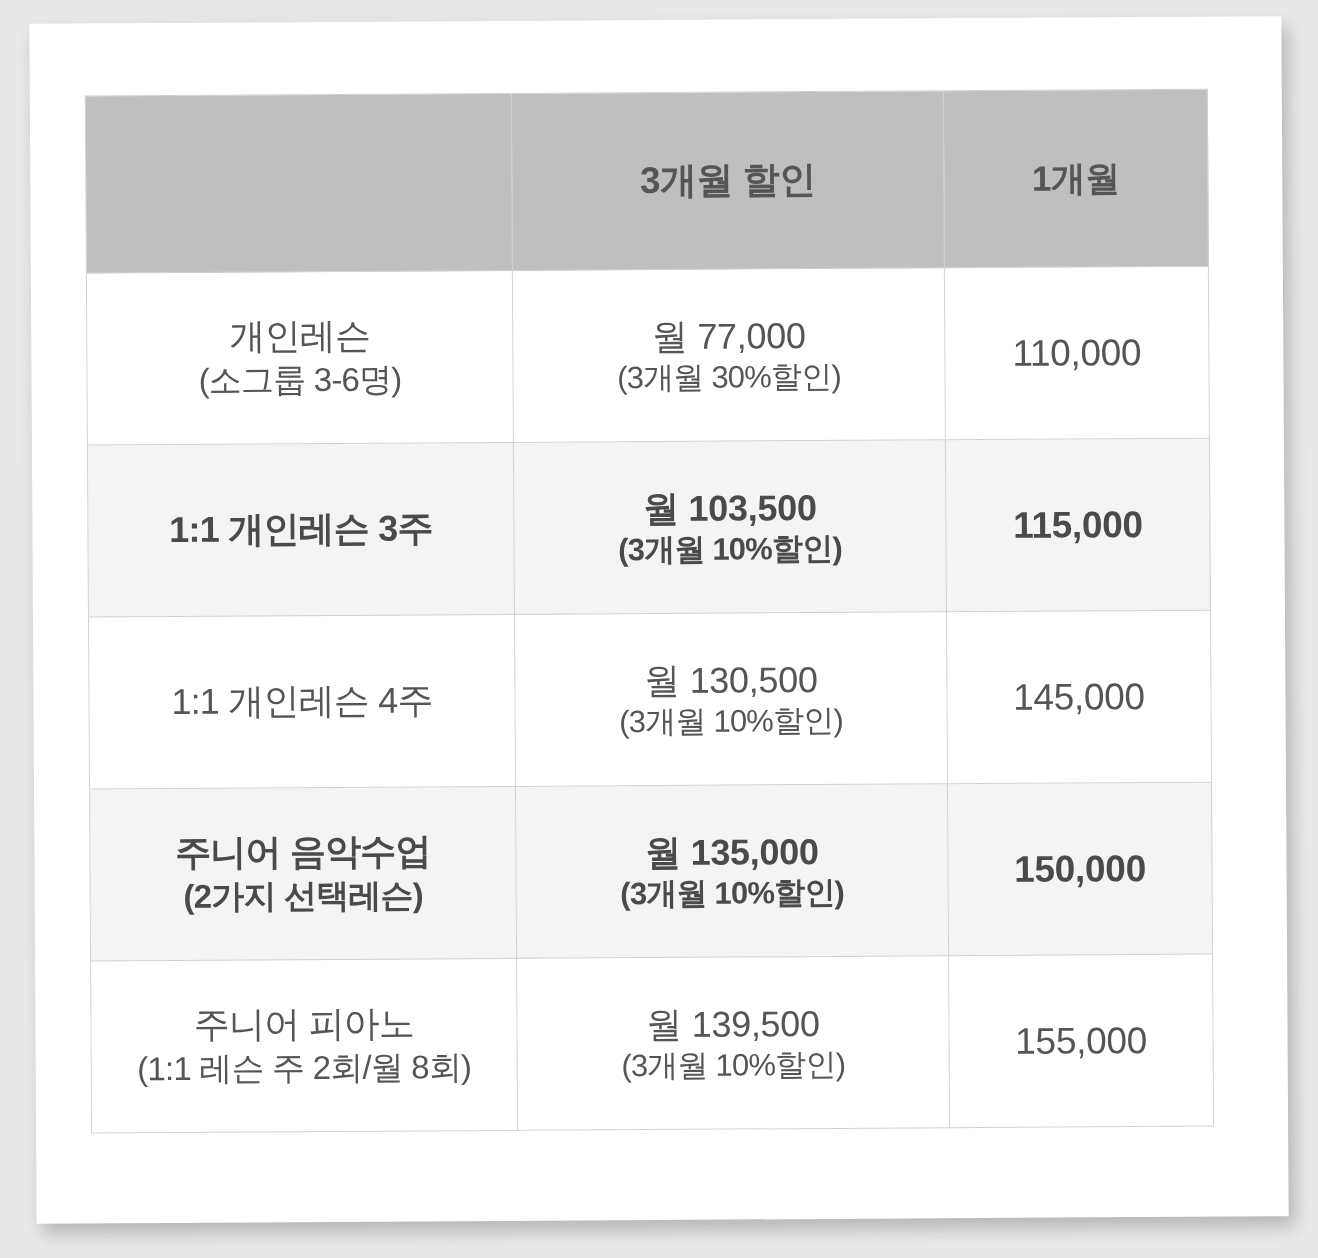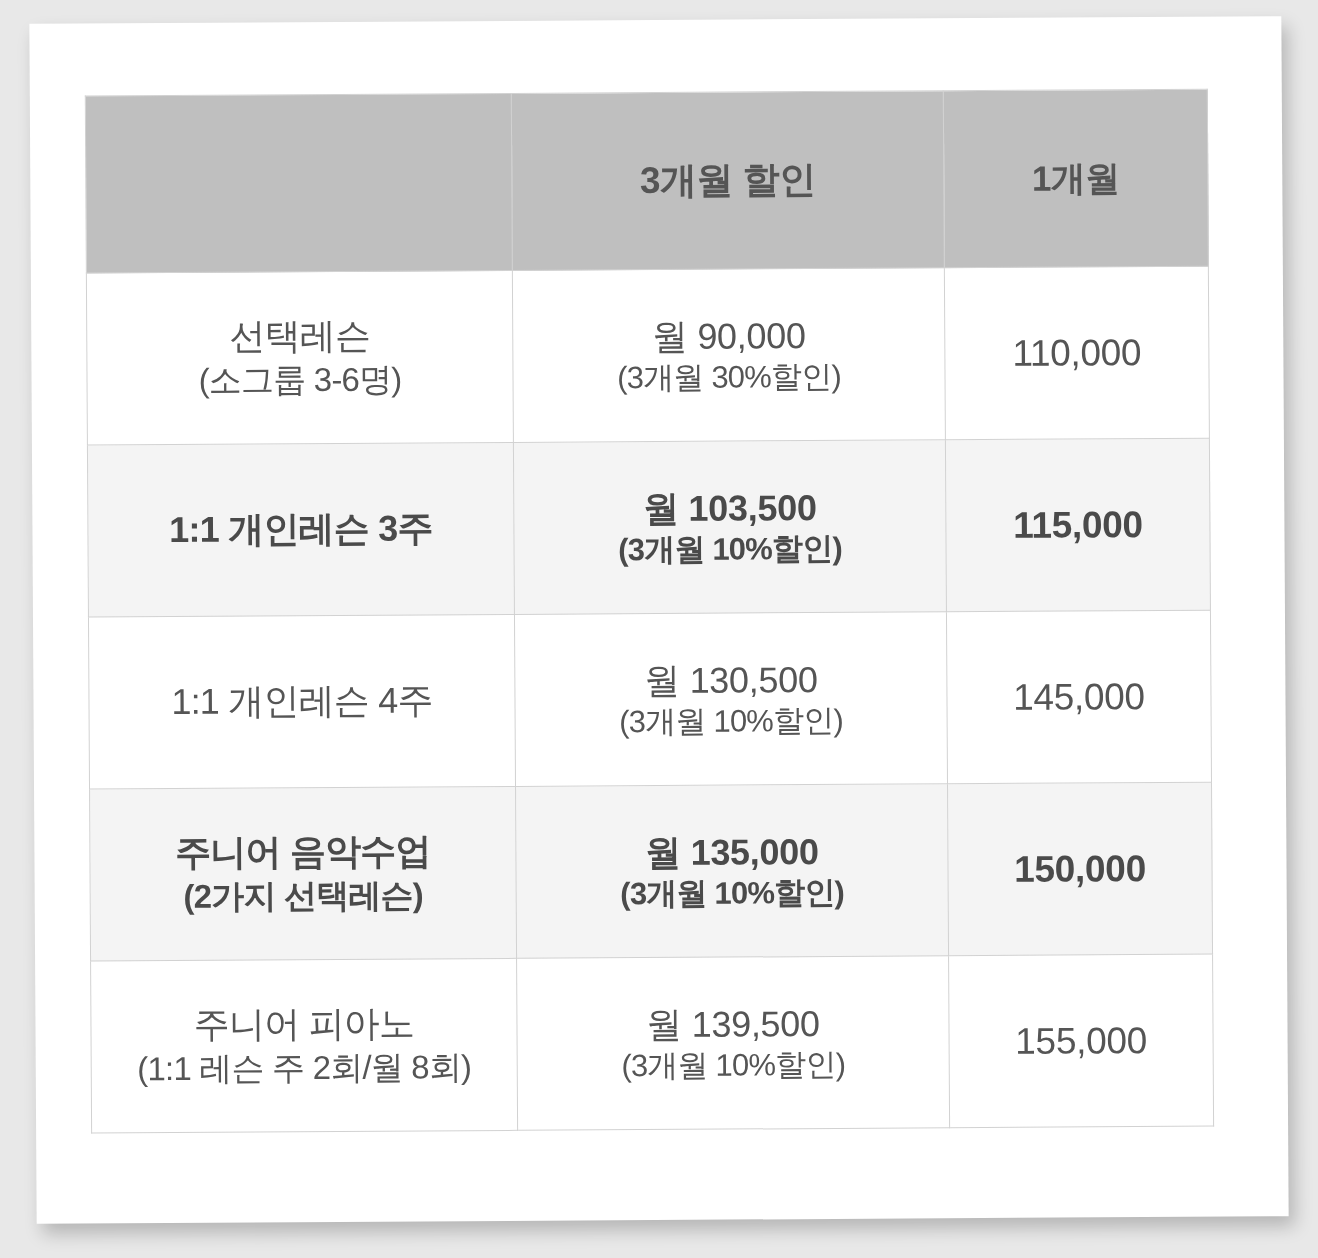--- a/index.html
+++ b/index.html
@@ -122,25 +122,25 @@
         <tr>
           <th class="blank"></th>
           <th>3개월 할인</th>
           <th class="h1month">1개월</th>
         </tr>
       </thead>
       <tbody>
 
         <tr class="plain normal">
           <td class="name">
-            <span>선택레슨</span>
+            <span>개인레슨</span>
             <span class="sub">(소그룹 3-6명)</span>
           </td>
           <td class="price3">
-            <span>월 90,000</span>
+            <span>월 77,000</span>
             <span class="note">(3개월 30%할인)</span>
           </td>
           <td class="price1">110,000</td>
         </tr>
 
         <tr class="alt bold">
           <td class="name">
             <span>1:1 개인레슨 3주</span>
             <span class="sub"></span>
           </td>

